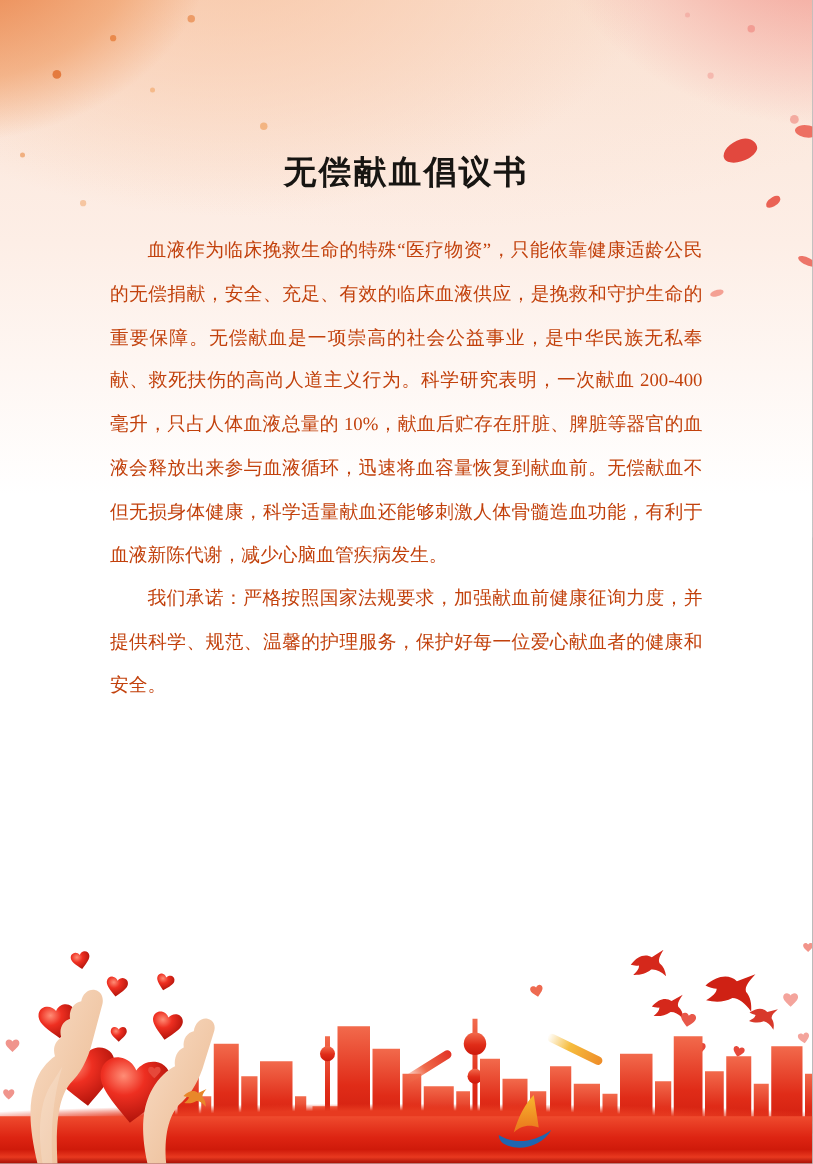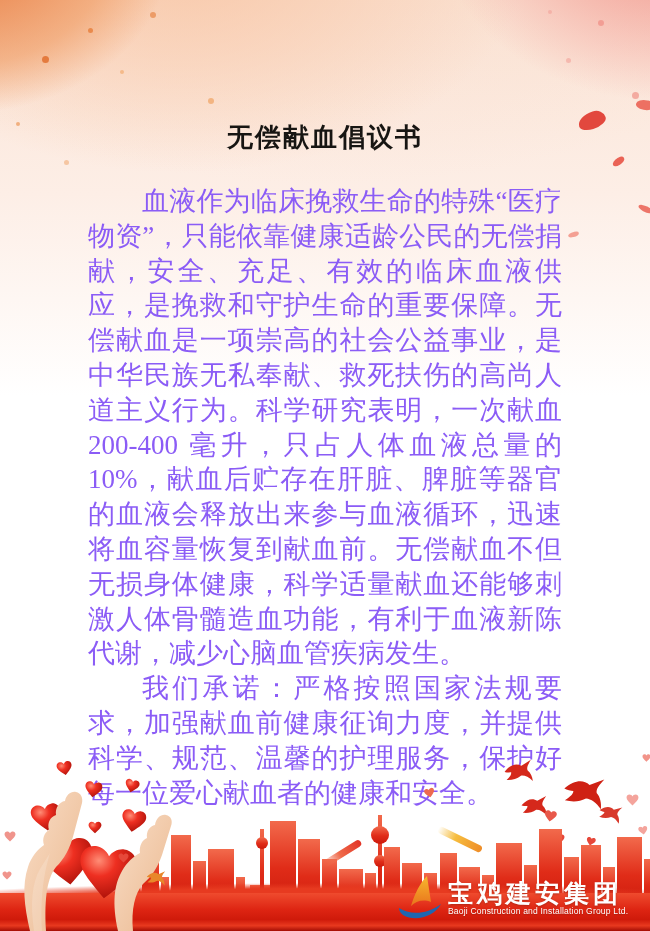--- a/index.html
+++ b/index.html
@@ -20,21 +20,21 @@
   }
   .speckle{position:absolute;border-radius:50%;}
   .petal{position:absolute;}
   
   .doc-title{
     position:absolute;top:120px;left:0;width:650px;text-align:center;
     font-size:26px;font-weight:bold;letter-spacing:2px;color:#171512;
   }
   .body-text{
     position:absolute;top:184px;left:88px;width:474px;
-    font-size:27px;line-height:34.8px;color:#8b5cf6;
+    font-size:15px;line-height:34.8px;color:#c2410c;
     text-align:justify;
   }
   .body-text p{margin:0;text-indent:2em;}
   
   .skyline{position:absolute;left:0;bottom:24px;width:650px;height:100px;}
   .red-band{
     position:absolute;left:0;bottom:0;width:650px;height:38px;
     background:linear-gradient(180deg,#ef4b2e 0%,#dd2412 45%,#cf1a0a 70%,#e8391f 86%,#a30d04 100%);
   }
   .band-wave{
@@ -223,19 +223,15 @@
 
   <svg class="bird-orange" viewBox="0 0 32 26">
     <use href="#bird" width="32" height="26" fill="#e8872a"></use>
   </svg>
 
   <div class="logo">
     <svg class="logo-mark" viewBox="0 0 48 46">
       <path d="M31 1 L35 27 C27 24 20 26 15 31 C19 18 24 8 31 1 Z" fill="url(#sailG)"></path>
       <path d="M3 33 C14 40 30 40 45 29 C38 42 19 47 7 40 C4 38 3 35 3 33 Z" fill="#1f66b0"></path>
     </svg>
-    <div class="logo-text">
-      <div class="logo-cn">宝鸡建安集团</div>
-      <div class="logo-en">Baoji Construction and Installation Group Ltd.</div>
-    </div>
   </div>
 
 </div>
 
 </body></html>

